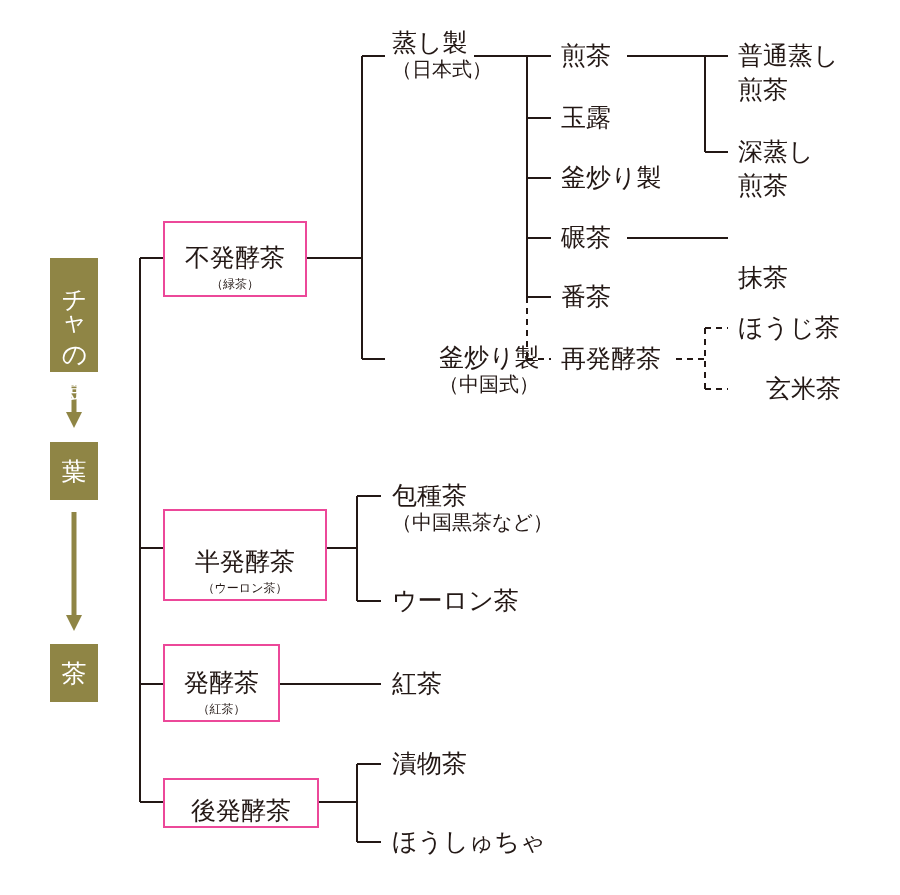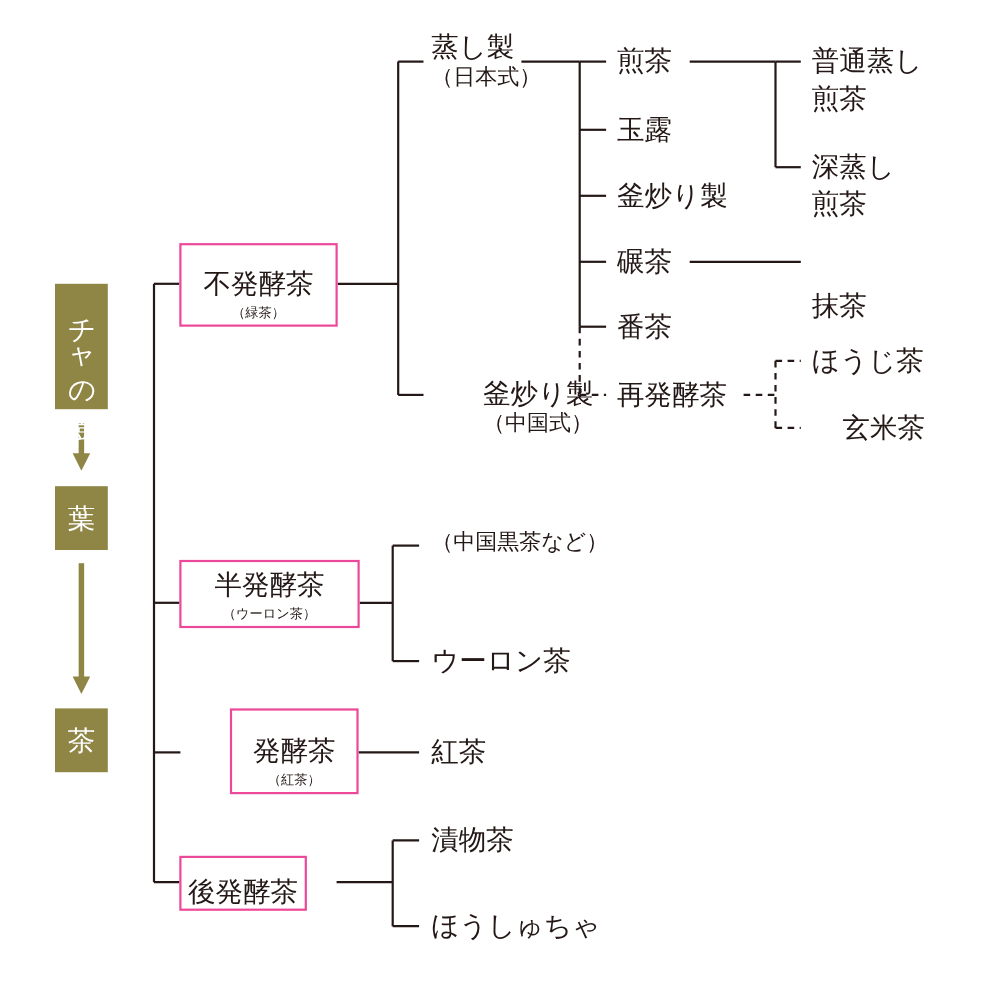--- a/index.html
+++ b/index.html
@@ -88,29 +88,29 @@
   <span>葉</span>
 </div>
 <div class="gbox" style="left:50px; top:644px; width:48px; height:58px;">
   <span>茶</span>
 </div>
 
 <div class="cbox" style="left:163px; top:221px; width:144px; height:76px;">
   <span class="m">不発酵茶</span>
   <span class="s">（緑茶）</span>
 </div>
-<div class="cbox" style="left:163px; top:509px; width:164px; height:62px;">
+<div class="cbox" style="left:163px; top:509px; width:164px; height:92px;">
   <span class="m">半発酵茶</span>
   <span class="s">（ウーロン茶）</span>
 </div>
-<div class="cbox" style="left:163px; top:644px; width:117px; height:78px;margin-left:46px;">
+<div class="cbox" style="left:163px; top:644px; width:117px; height:78px;">
   <span class="m">発酵茶</span>
   <span class="s">（紅茶）</span>
 </div>
-<div class="cbox" style="left:163px; top:778px; width:116px; height:50px;">
+<div class="cbox" style="left:163px; top:778px; width:156px; height:50px;">
   <span class="m">後発酵茶</span>
 </div>
 
 <div class="abs" style="left:392px; top:28px;">
   <div class="lbl">蒸し製</div>
   <div class="sub">（日本式）</div>
 </div>
 <div class="abs" style="left:392px; top:343px;margin-left:47px;">
   <div class="lbl">釜炒り製</div>
   <div class="sub">（中国式）</div>
@@ -131,20 +131,21 @@
   <div class="lbl">深蒸し</div>
   <div class="lbl" style="margin-top:4px;">煎茶</div>
 </div>
 
 <div class="abs lbl" style="left:738px; top:223px;margin-top:40px;">抹茶</div>
 
 <div class="abs lbl" style="left:738px; top:313px;">ほうじ茶</div>
 <div class="abs lbl" style="left:738px; top:374px;margin-left:28px;">玄米茶</div>
 
 <div class="abs" style="left:392px; top:481px;">
+  <div class="lbl">包種茶</div>
   <div class="sub">（中国黒茶など）</div>
 </div>
 <div class="abs lbl" style="left:392px; top:586px;">ウーロン茶</div>
 
 <div class="abs lbl" style="left:392px; top:669px;">紅茶</div>
 
 <div class="abs lbl" style="left:392px; top:749px;">漬物茶</div>
 <div class="abs lbl" style="left:392px; top:827px;">ほうしゅちゃ</div>
 
 </body></html>

